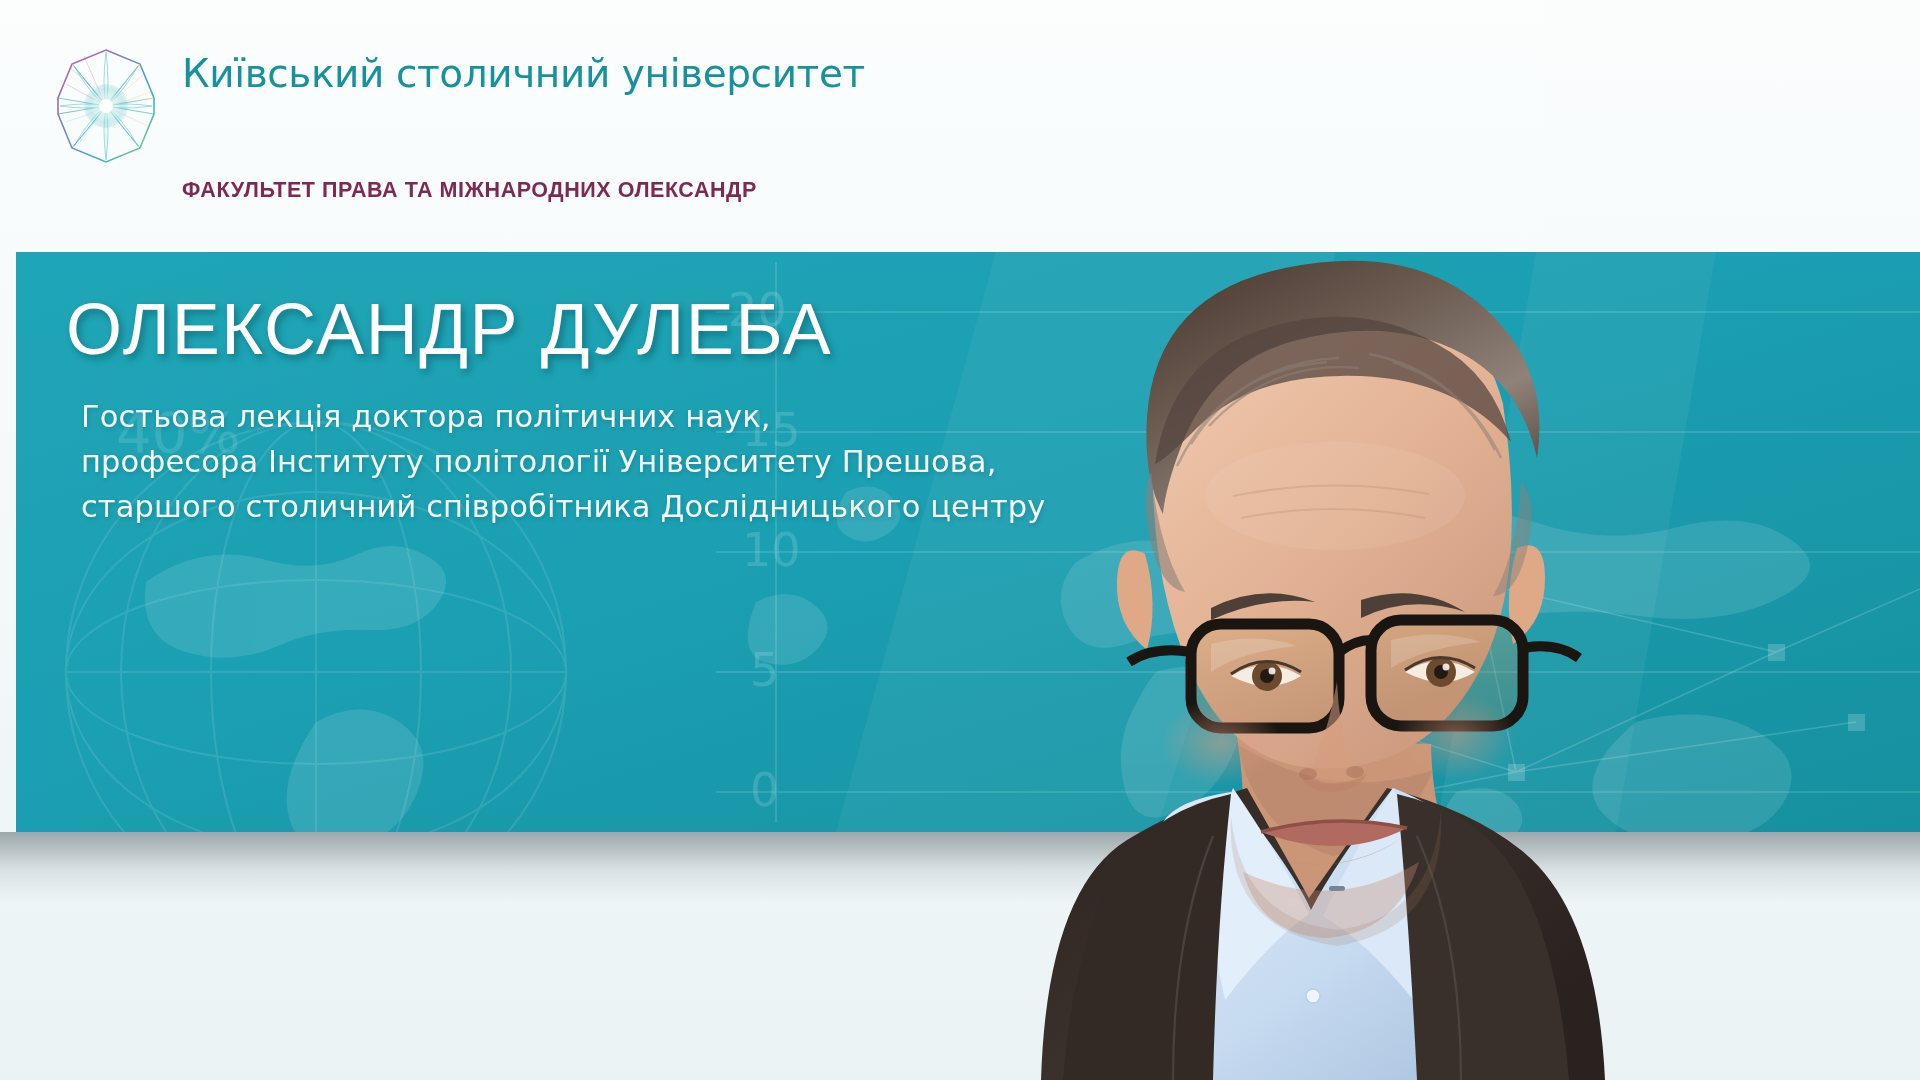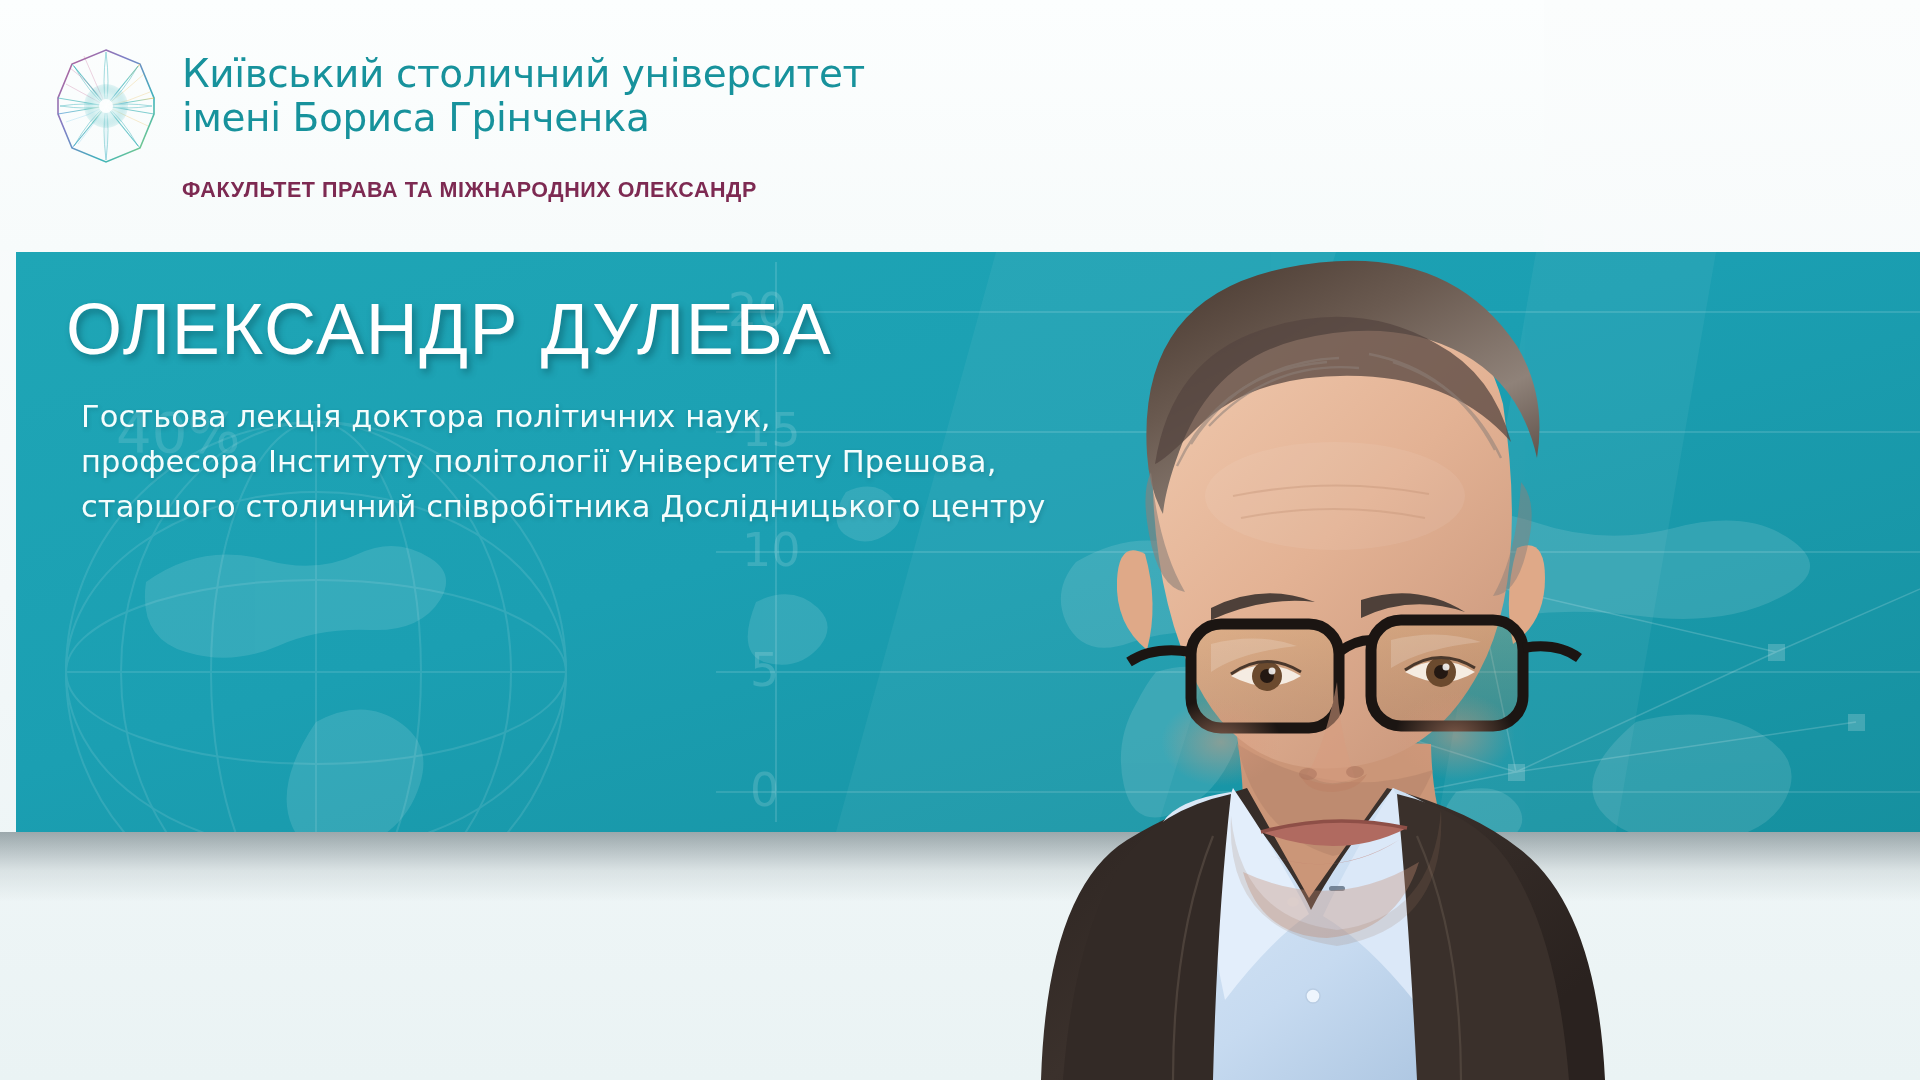--- a/index.html
+++ b/index.html
@@ -224,21 +224,20 @@
             <path d="M34 100 Q 50 80 62 62"></path>
             <path d="M62 114 Q 62 88 62 62"></path>
           </g>
           <circle cx="62" cy="62" r="22" fill="url(#gC)"></circle>
           <circle cx="62" cy="62" r="7" fill="#ffffff" opacity="0.9"></circle>
         </svg>
       </span>
 
       <span class="brand-text">
         <span class="uni-line1">Київський столичний університет</span>
-        <span class="uni-line2">імені Бориса Грінченка</span>
       </span>
     </div>
 
     <div class="faculty-line">ФАКУЛЬТЕТ ПРАВА ТА МІЖНАРОДНИХ ОЛЕКСАНДР</div>
   </div>
 
   <div class="ground-shade"></div>
 
   <div class="banner">
     <svg class="bg-art" viewBox="0 0 1920 580" preserveAspectRatio="none" aria-hidden="true">

